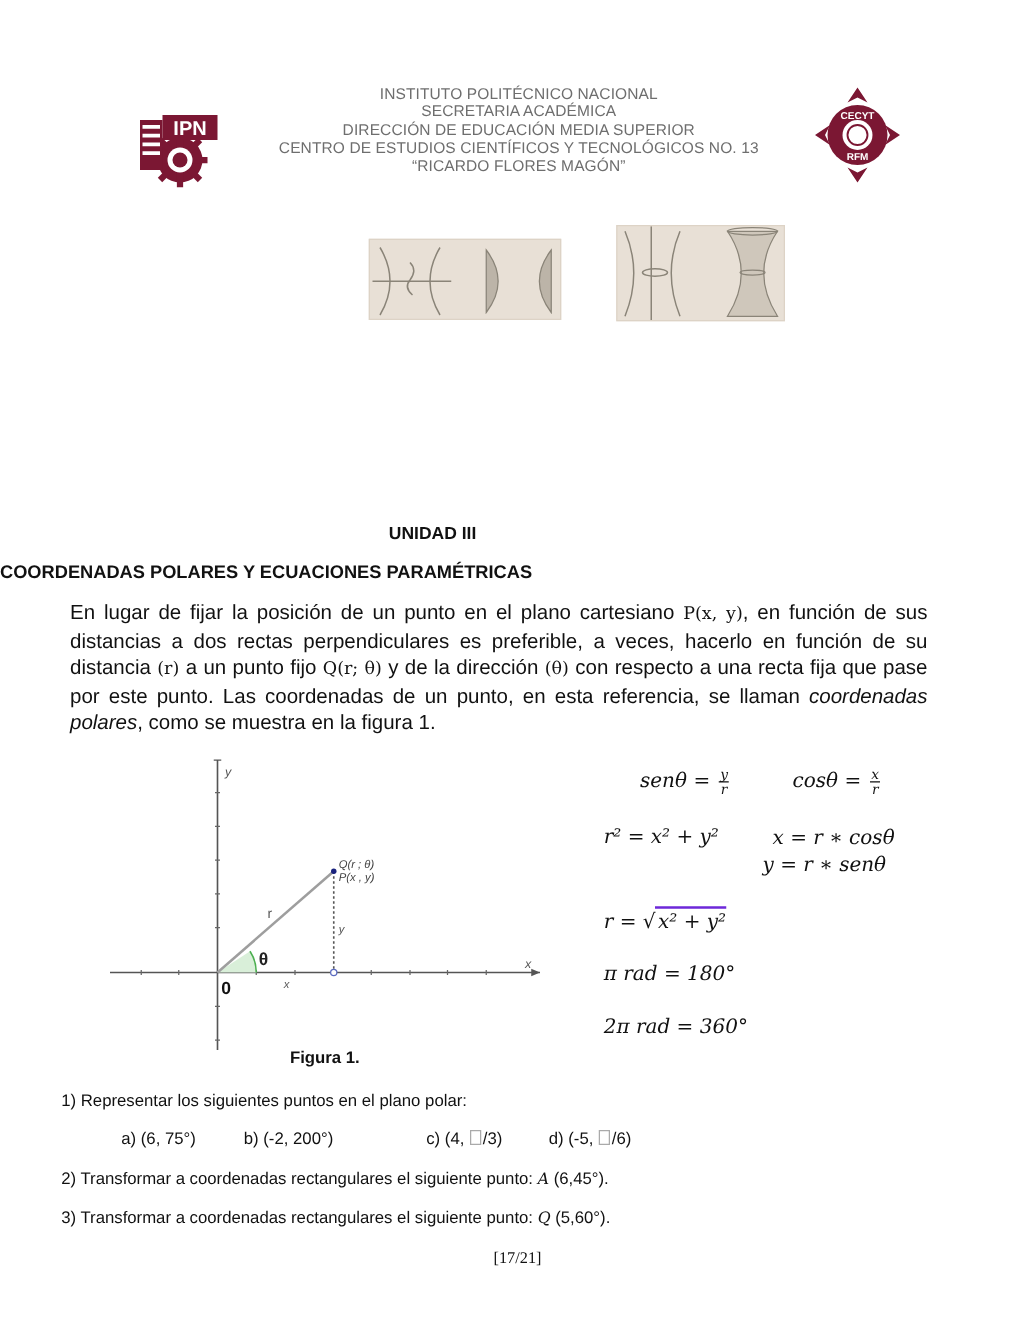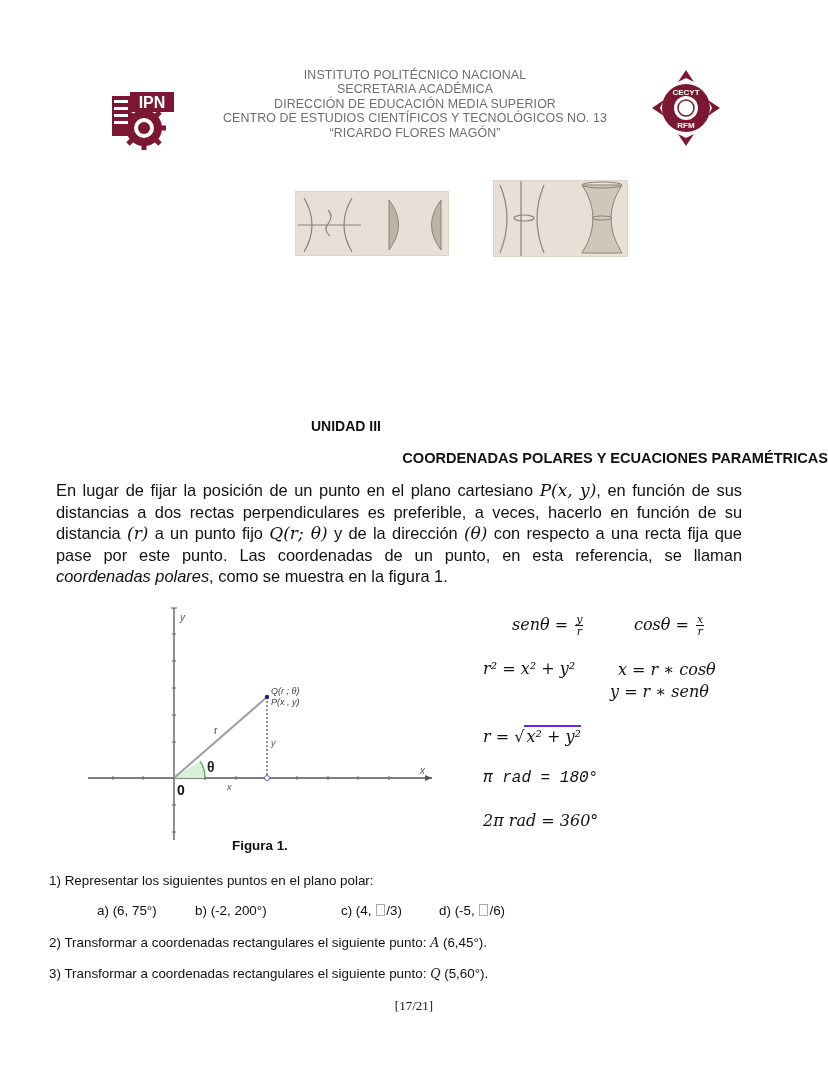--- a/index.html
+++ b/index.html
@@ -6,23 +6,23 @@
   body { width: 828px; height: 1071px; position: relative; overflow: hidden; font-family: "Liberation Sans", sans-serif; color: #111; }
   .abs { position: absolute; }
   .header-block { left: 190px; top: 68px; width: 450px; text-align: center; color: #6e6e6e; font-weight: normal; font-size: 12.4px; line-height: 14.4px; letter-spacing: 0.1px; }
   .header-block div { white-space: nowrap; }
   .logo-ipn { left: 108px; top: 88px; width: 70px; height: 62px; }
   .logo-cecyt { left: 650px; top: 68px; width: 72px; height: 80px; }
   .photo { background: #e8e0d6; border: 1px solid #ddd3c6; }
   .photo1 { left: 295px; top: 191px; width: 152px; height: 63px; }
   .photo2 { left: 493px; top: 180px; width: 133px; height: 75px; }
   .unit-title { left: 0; width: 692px; top: 418px; text-align: center; font-weight: bold; font-size: 14px; }
-  .section-title { left: 0; width: 828px; top: 450px; text-align: right; font-weight: bold; font-size: 14.6px; }
+  .section-title { left: 0; width: 828px; top: 450px; text-align: left; font-weight: bold; font-size: 14.6px; }
   .intro { left: 56px; top: 480px; width: 686px; font-size: 16.4px; line-height: 21.5px; text-align: justify; text-align-last: left; }
-  .intro .m { font-family: "DejaVu Serif", serif; font-style: italic; font-size: 17px; }
+  .intro .m { font-family: "DejaVu Serif", serif; font-size: 14px; }
   .intro em { font-style: italic; }
   .fig { left: 86px; top: 604px; width: 350px; height: 252px; }
   .fig-caption { left: 232px; top: 838px; font-weight: bold; font-size: 13.4px; }
   .eq { font-family: "DejaVu Serif", serif; font-style: italic; font-size: 16px; white-space: nowrap; }
   .frac { display: inline-block; vertical-align: middle; text-align: center; font-size: 11px; line-height: 11px; margin-left: 2px; }
   .frac .num { display: block; border-bottom: 1px solid #111; padding: 0 1px; }
   .frac .den { display: block; }
   .sqrt-box { border-top: 2px solid #6d28d9; padding-left: 2px; }
   .q-text { font-size: 13.4px; }
   .q1 { left: 49px; top: 873px; }
@@ -171,21 +171,21 @@
 <div class="abs eq" style="left:634px; top:614px;">
   <span>cosθ =</span>
   <span class="frac"><span class="num">x</span><span class="den">r</span></span>
 </div>
 <div class="abs eq" style="left:483px; top:659px;">r² = x² + y²</div>
 <div class="abs eq" style="left:618px; top:660px;">x = r ∗ cosθ</div>
 <div class="abs eq" style="left:610px; top:682px;">y = r ∗ senθ</div>
 <div class="abs eq" style="left:483px; top:727px;">
   <span>r = </span><span style="font-style:normal;">√</span><span class="sqrt-box">x² + y²</span>
 </div>
-<div class="abs eq" style="left:483px; top:769px;font-family:Liberation Mono, monospace;">π rad = 180°</div>
+<div class="abs eq" style="left:483px; top:769px;">π rad = 180°</div>
 <div class="abs eq" style="left:483px; top:811px;">2π rad = 360°</div>
 
 <div class="abs q-text q1">1) Representar los siguientes puntos en el plano polar:</div>
 <div class="abs q-text q1-items" style="left:97px;">a) (6, 75°)</div>
 <div class="abs q-text q1-items" style="left:195px;">b) (-2, 200°)</div>
 <div class="abs q-text q1-items" style="left:341px;"><span>c) (4, </span><span class="box-glyph"></span><span>/3)</span></div>
 <div class="abs q-text q1-items" style="left:439px;"><span>d) (-5, </span><span class="box-glyph"></span><span>/6)</span></div>
 
 <div class="abs q-text q2"><span>2) Transformar a coordenadas rectangulares el siguiente punto: </span><span class="q-math">A</span><span> (6,45°).</span></div>
 <div class="abs q-text q3"><span>3) Transformar a coordenadas rectangulares el siguiente punto: </span><span class="q-math">Q</span><span> (5,60°).</span></div>

